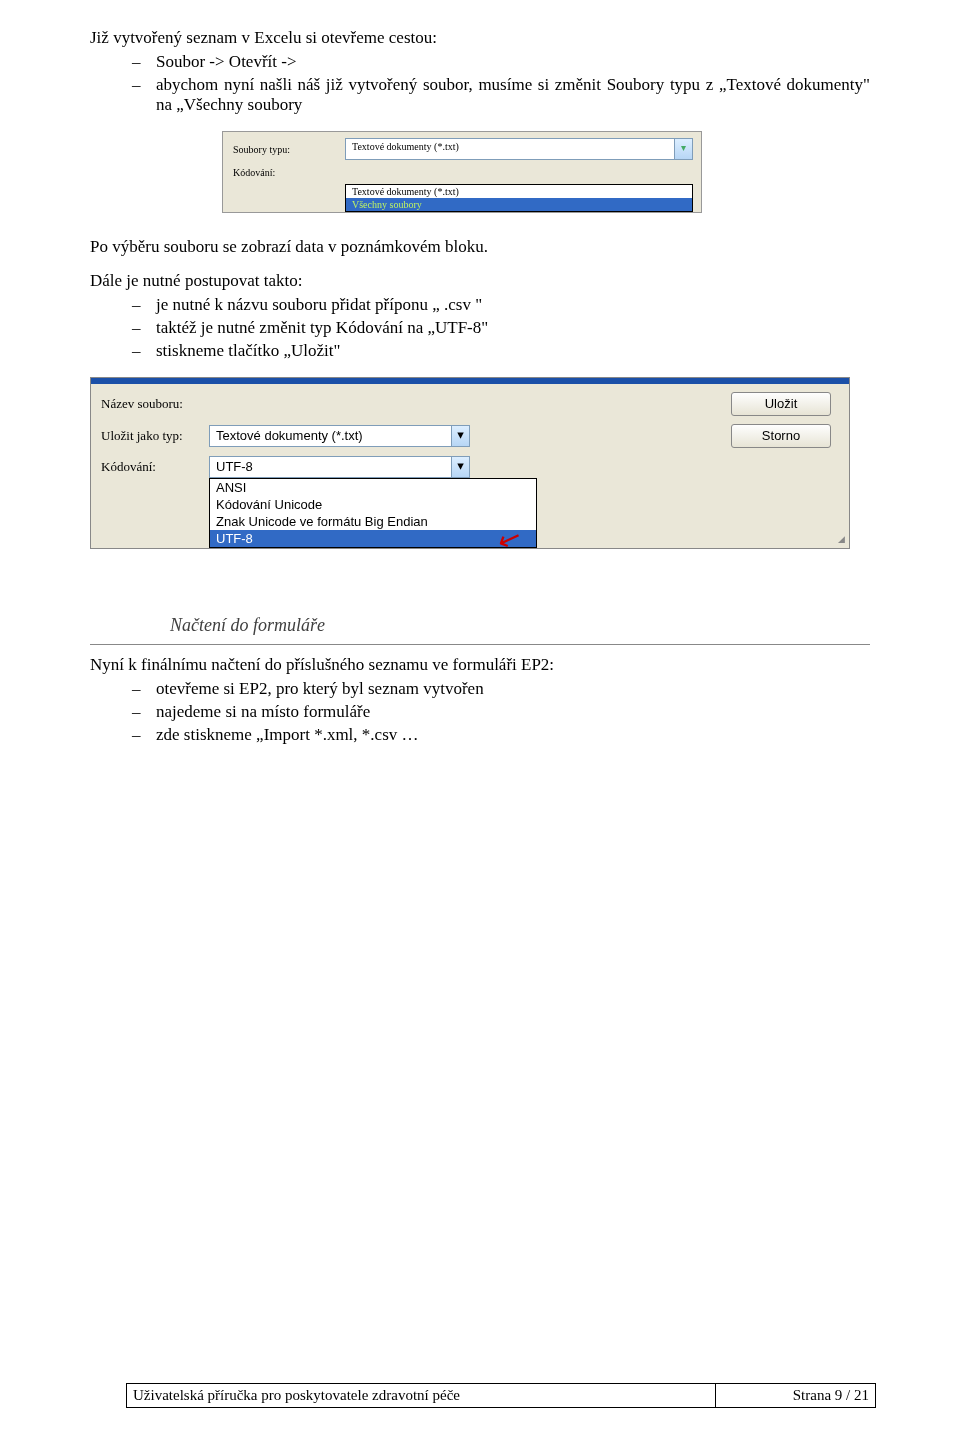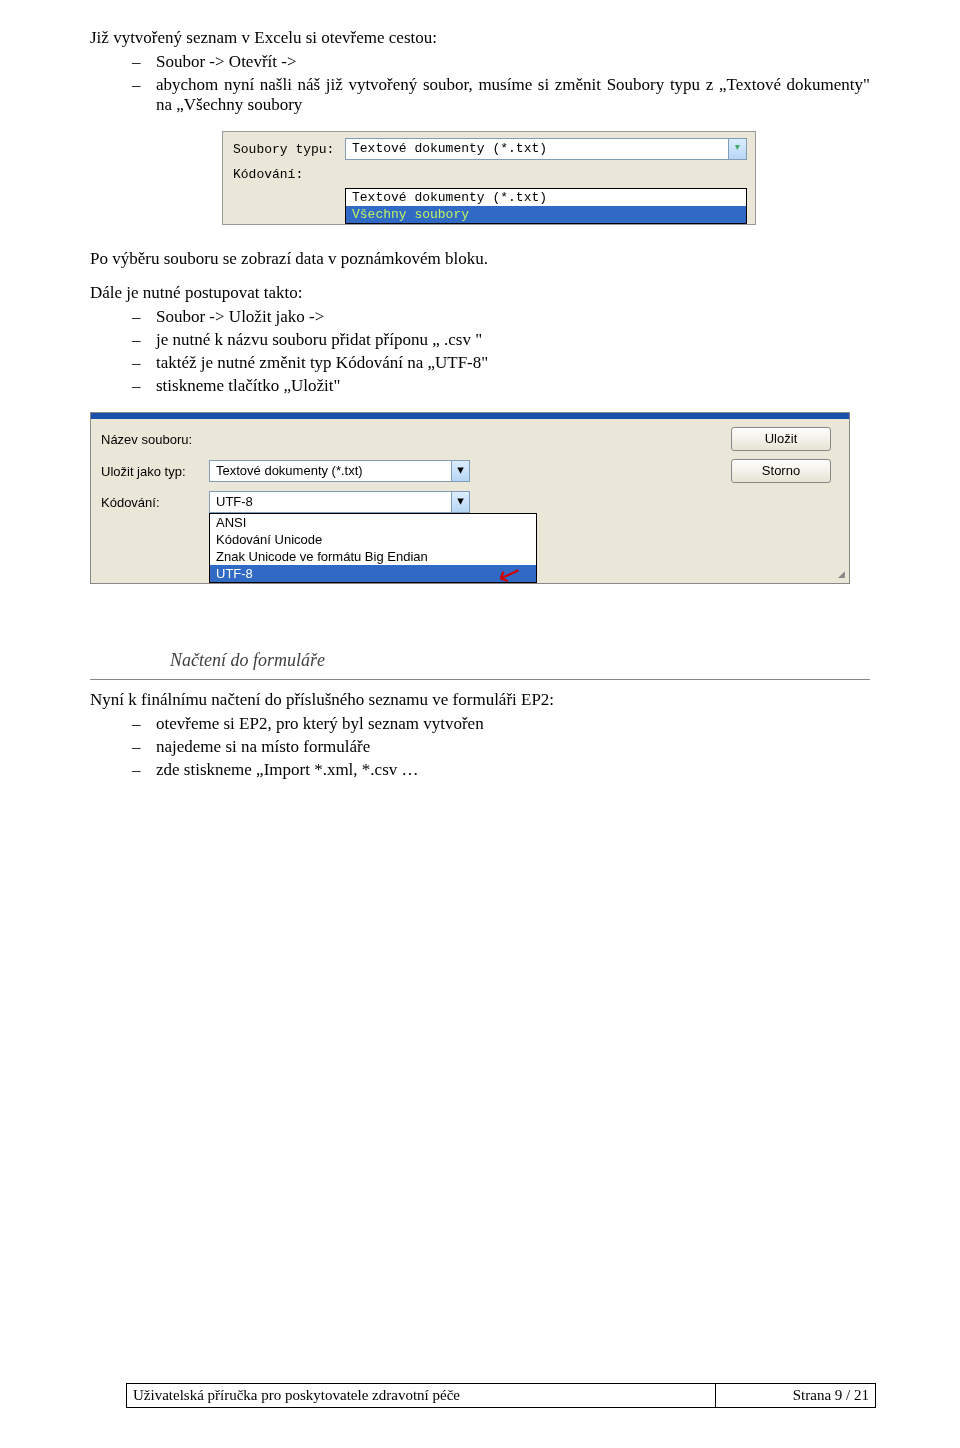--- a/index.html
+++ b/index.html
@@ -14,34 +14,34 @@
     padding: 28px 90px 60px 90px;
   }
   .justify { text-align: justify; }
   .indent-list { margin-left: 42px; margin-top: 4px; }
   .dash-item { position: relative; padding-left: 24px; margin-bottom: 3px; }
   .dash-item::before { content: "–"; position: absolute; left: 0; top: 0; }
   .section-heading { font-style: italic; color: #404040; font-size: 18px; margin-left: 80px; margin-top: 28px; margin-bottom: 8px; }
   hr.thin { border: none; border-top: 1px solid #888; margin-bottom: 10px; }
   
   
-  .shot1 { margin: 16px 0 10px 132px; width: 534px; border: 1px solid #999; background: #eae7d8; font-family: Liberation Mono, monospace; font-size: 13px; }
+  .shot1 { margin: 16px 0 10px 132px; width: 480px; border: 1px solid #999; background: #eae7d8; font-family: Liberation Serif, serif; font-size: 10px; }
   .shot1 .row1 { display: flex; padding: 6px 8px 4px 10px; align-items: center; }
   .shot1 .label { width: 112px; }
   .shot1 .combo { flex: 1; border: 1px solid #7f9db9; background: #fff; height: 22px; position: relative; padding: 2px 6px; }
   .shot1 .combo .arrow { position: absolute; right: 0; top: 0; width: 18px; height: 20px; background: linear-gradient(#dceeff,#b7d6f5); border-left: 1px solid #7f9db9; text-align: center; line-height: 18px; color: #4a6; }
   .shot1 .dropdown { margin-left: 122px; margin-right: 8px; border: 1px solid #000; background: #fff; }
   .shot1 .dropdown .opt { padding: 1px 6px; }
   .shot1 .dropdown .opt.sel { background: #316ac5; color: #bef264; }
   .shot1 .row2 { display: flex; padding: 3px 8px 6px 10px; align-items: flex-start; }
   
   
   .shot2 { margin: 16px 0 10px 0; width: 760px; border: 1px solid #888; background: #eae7d8; font-family: Tahoma, Arial, sans-serif; font-size: 13px; position: relative; }
   .shot2 .row { display: flex; padding: 6px 10px 2px 10px; align-items: center; }
-  .shot2 .label2 { width: 108px; }
+  .shot2 .label2 { width: 108px; font-family: Liberation Serif, serif; }
   .shot2 .input-box { flex: 1; border: 1px solid #7f9db9; background: #fff; height: 22px; padding: 2px 6px; margin-right: 14px; position: relative; }
   .shot2 .btn { width: 100px; height: 24px; border: 1px solid #888; background: linear-gradient(#fefefe,#e7e4d5); border-radius: 3px; text-align: center; line-height: 22px; margin-right: 8px; }
   .shot2 .combo2 { flex: 1; border: 1px solid #7f9db9; background: #fff; height: 22px; padding: 2px 6px; margin-right: 14px; position: relative; }
   .shot2 .combo2 .arrow { position: absolute; right: 0; top: 0; width: 18px; height: 20px; background: linear-gradient(#dceeff,#b7d6f5); border-left: 1px solid #7f9db9; text-align: center; line-height: 18px; }
   .shot2 .dropdown2 { margin-left: 118px; width: 328px; border: 1px solid #000; background: #fff; }
   .shot2 .dropdown2 .opt { padding: 1px 6px; }
   .shot2 .dropdown2 .opt.sel { background: #316ac5; color: #fff; }
   .shot2 .bluebar { height: 6px; background: #1b50a8; margin-bottom: 2px; }
   .shot2 .grip { position: absolute; right: 4px; bottom: 4px; font-size: 9px; color: #888; }
   .red-ellipse { position: absolute; left: 44px; top: -6px; width: 52px; height: 26px; border: 2px solid #c00; border-radius: 50%; pointer-events: none; }
@@ -80,21 +80,20 @@
     <div class="opt">Textové dokumenty (*.txt)</div>
     <div class="opt sel">Všechny soubory</div>
   </div>
 </div>
 
 <div class="spacer14"></div>
 <p>Po výběru souboru se zobrazí data v poznámkovém bloku.</p>
 <div class="spacer14"></div>
 <p>Dále je nutné postupovat takto:</p>
 <div class="indent-list">
-  <div class="dash-item">Soubor -&gt; Uložit jako -&gt;</div>
   <div class="dash-item">je nutné k názvu souboru přidat příponu „ .csv "</div>
   <div class="dash-item">taktéž je nutné změnit typ Kódování na „UTF-8"</div>
   <div class="dash-item">stiskneme tlačítko „Uložit"</div>
 </div>
 
 <div class="shot2">
   <div class="bluebar"></div>
   <div class="row">
     <div class="label2">Název souboru:</div>
     <div style="flex:1"></div>

